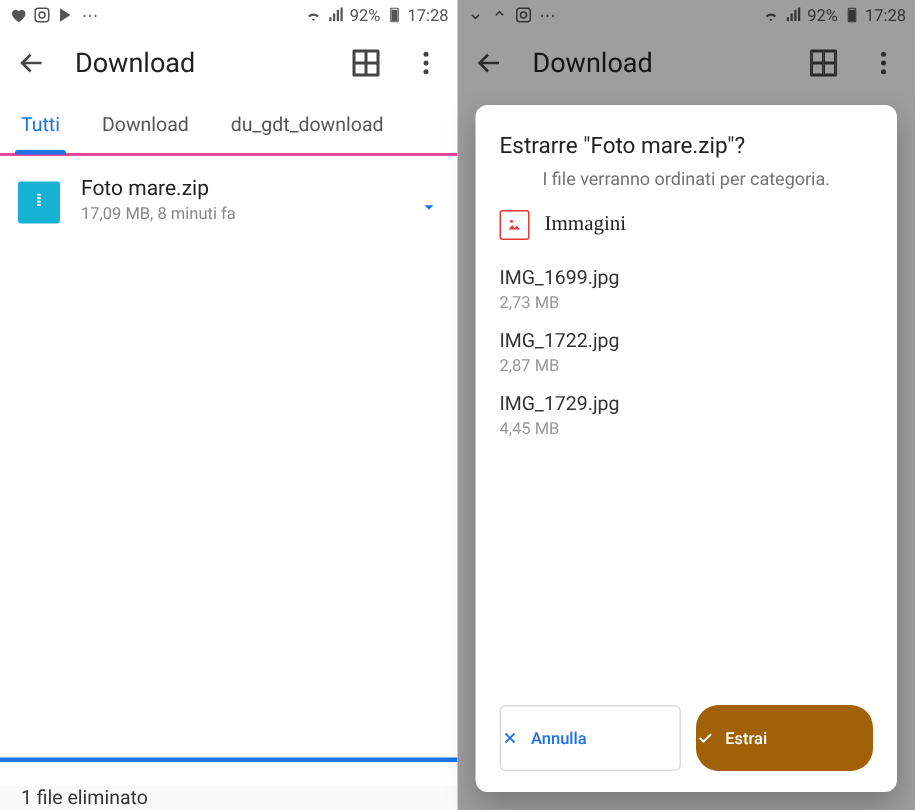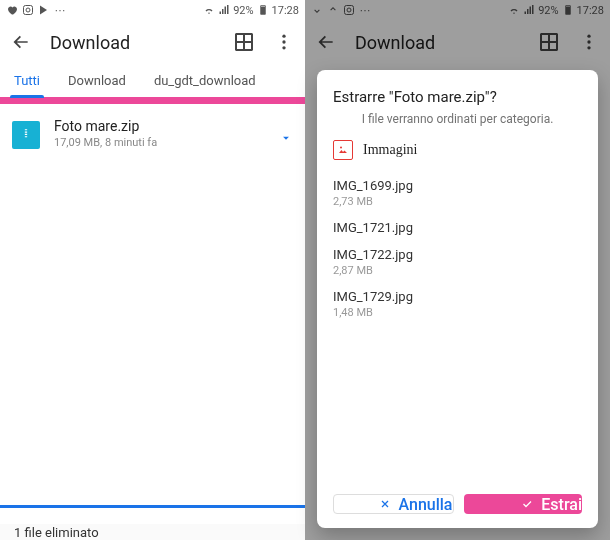--- a/index.html
+++ b/index.html
@@ -17,21 +17,21 @@
   
   
   .appbar { height: 44px; display: flex; align-items: center; padding: 0 10px; gap: 18px; }
   .appbar .title { font-size: 18px; color: #222; flex: 1; }
   .appbar .ab-icon { width: 22px; height: 22px; display: flex; align-items: center; justify-content: center; }
   .appbar .ab-icon svg { width: 20px; height: 20px; fill: #444; }
   .grid-icon { width: 18px; height: 18px; border: 1.5px solid #444; border-radius: 1px; display: grid; grid-template-columns: 1fr 1fr; grid-template-rows: 1fr 1fr; }
   .grid-icon span { border: 0.75px solid #444; }
   
   
-  .tabs { display: flex; height: 40px; border-bottom: 7px solid #ec4899; }
+  .tabs { display: flex; height: 40px; border-bottom: 2px solid #ec4899; }
   .tab { padding: 0 14px; display: flex; align-items: center; font-size: 13px; color: #555; position: relative; }
   .tab.active { color: #1a73e8; }
   .tab.active::after { content: ""; position: absolute; bottom: -1px; left: 10px; right: 10px; height: 3px; background: #1a73e8; border-radius: 2px 2px 0 0; }
   
   
   .filerow { display: flex; align-items: flex-end; padding: 14px 12px; gap: 14px; }
   .fileicon { width: 28px; height: 28px; background: #17b1d4; border-radius: 2px; display: flex; align-items: center; justify-content: center; color: #fff; font-size: 13px; }
   .fileicon svg { width: 14px; height: 14px; fill: #fff; }
   .fileinfo { flex: 1; }
   .filename { font-size: 14px; color: #222; }
@@ -51,23 +51,23 @@
   .dialog-sub { font-size: 12px; color: #737373; margin-bottom: 14px; text-align: center; }
   .cat { display: flex; align-items: center; gap: 10px; margin-bottom: 10px; font-family: Liberation Serif, serif; }
   .cat-icon { width: 20px; height: 20px; border: 1.5px solid #e53935; border-radius: 2px; display: flex; align-items: center; justify-content: center; }
   .cat-icon svg { width: 12px; height: 12px; fill: #e53935; }
   .cat-label { font-size: 14px; font-weight: 500; color: #222; }
   .dlg-list { flex: 1; overflow: hidden; }
   .dlg-item { margin: 8px 0 12px; }
   .dlg-fname { font-size: 13px; color: #333; }
   .dlg-fsize { font-size: 11px; color: #999; margin-top: 2px; }
   .dlg-actions { display: flex; gap: 10px; margin-top: 8px; }
-  .btn { flex: 1; height: 20px; border-radius: 4px; display: flex; align-items: center; justify-content: flex-end; gap: 8px; font-size: 16px; font-weight: 500; cursor: pointer; }
+  .btn { flex: 1; height: 44px; border-radius: 4px; display: flex; align-items: center; justify-content: flex-start; gap: 8px; font-size: 11px; font-weight: 500; cursor: pointer; }
   .btn-outline { border: 1px solid #ddd; color: #1a73e8; background: #fff; }
-  .btn-fill { background: #ec4899; color: #fff; }
+  .btn-fill { background: #a16207; color: #fff; border-radius: 15px; }
   .btn svg { width: 12px; height: 12px; }
   .btn-outline svg { fill: #1a73e8; }
   .btn-fill svg { fill: #fff; stroke: #fff; }
   
   .dim { color: #666; }
   .pane-right .statusbar, .pane-right .appbar { position: relative; z-index: 0; }
 </style>
 </head>
 <body>
 
@@ -247,29 +247,28 @@
             </svg>
           </div>
         <div class="cat-label">Immagini</div>
       </div>
       <div class="dlg-list">
         <div class="dlg-item">
           <div class="dlg-fname">IMG_1699.jpg</div>
           <div class="dlg-fsize">2,73 MB</div>
         </div>
         <div class="dlg-item">
-          <div class="dlg-fname">IMG_1721.jpg</div>
         </div>
         <div class="dlg-item">
           <div class="dlg-fname">IMG_1722.jpg</div>
           <div class="dlg-fsize">2,87 MB</div>
         </div>
         <div class="dlg-item">
           <div class="dlg-fname">IMG_1729.jpg</div>
-          <div class="dlg-fsize">1,48 MB</div>
+          <div class="dlg-fsize">4,45 MB</div>
         </div>
       </div>
       <div class="dlg-actions">
         <div class="btn btn-outline">
           <svg viewBox="0 0 24 24">
               <path d="M6 6l12 12M18 6L6 18" stroke="#1a73e8" stroke-width="2.5" fill="none"></path>
             </svg>
           <span>Annulla</span>
         </div>
         <div class="btn btn-fill">

